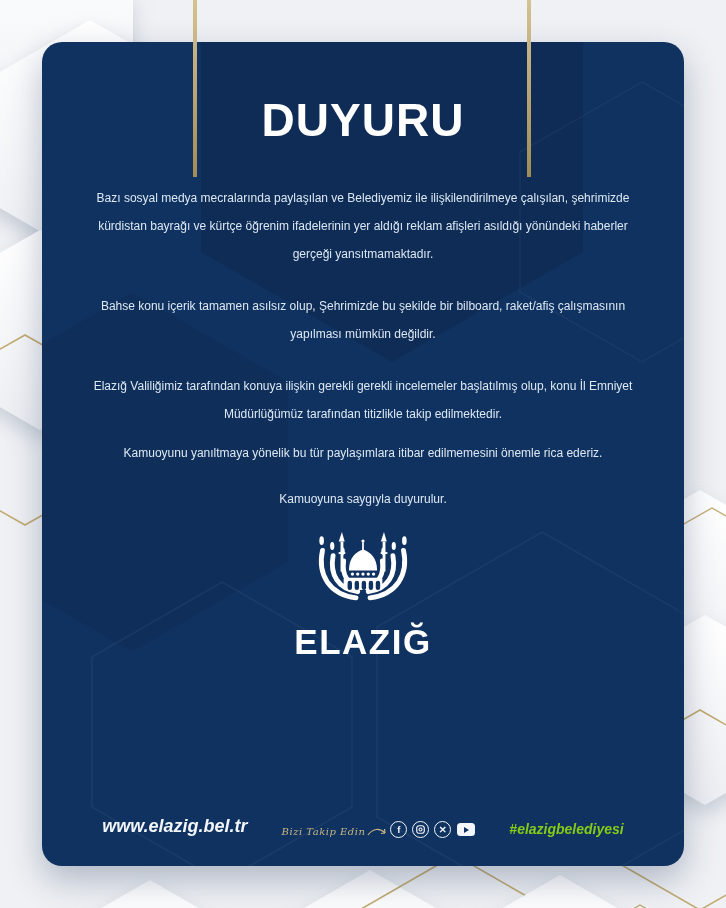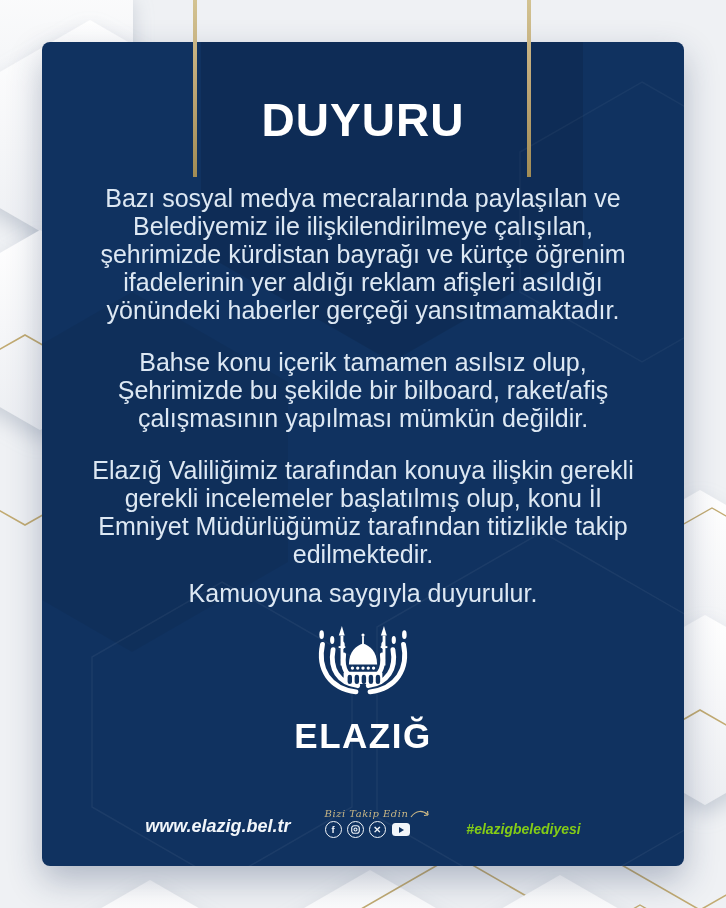--- a/index.html
+++ b/index.html
@@ -13,54 +13,54 @@
   
   .gold-line{
     position:absolute;top:0;width:4px;height:177px;z-index:3;
     background:linear-gradient(180deg,#d3c392 0%,#bfa878 45%,#a18c55 100%);
   }
   .gold-line.left{left:193px;}
   .gold-line.right{left:527px;}
   
   .card{
     position:absolute;left:42px;top:42px;width:642px;height:824px;
-    background:#103260;border-radius:8px;z-index:2;overflow:hidden;
+    background:#103260;border-radius:20px;z-index:2;overflow:hidden;
     box-shadow:0 14px 34px rgba(30,50,90,.30);
     color:#e6eef7;text-align:center;
   }
   .card-inner-pattern{position:absolute;inset:0;pointer-events:none;}
   .card-content{position:relative;z-index:1;padding:50px 50px 0 50px;}
   .title{
     margin:0 0 36px 0;font-size:46px;line-height:56px;font-weight:800;
     letter-spacing:1px;color:#ffffff;
   }
   .para{
     margin:0 auto 24px auto;max-width:545px;
-    font-size:25px;line-height:28px;font-weight:400;color:#dde8f3;
+    font-size:12px;line-height:28px;font-weight:400;color:#dde8f3;
   }
   .para.p3{margin-bottom:11px;}
   .para.p4{margin-bottom:18px;}
   .para.p5{margin-bottom:16px;}
   
   .logo-block{margin-top:14px;display:flex;flex-direction:column;align-items:center;}
   .logo-mark{width:176px;height:92px;}
   .logo-line1{
     font-size:35px;line-height:42px;font-weight:800;letter-spacing:1.5px;color:#ffffff;
   }
   .logo-line2{
     font-size:20px;line-height:24px;font-weight:800;letter-spacing:4px;color:#ffffff;
   }
   
   .footer-row{
     position:absolute;left:0;right:0;bottom:28px;z-index:1;
     display:flex;align-items:flex-end;justify-content:center;gap:34px;
   }
   .website{font-size:18px;font-weight:700;font-style:italic;color:#f2f6fa;padding-bottom:1px;}
   .hashtag{font-size:14px;font-weight:700;font-style:italic;color:#84cc16;padding-bottom:1px;}
-  .social-block{display:flex;flex-direction:column;align-items:flex-start;gap:1px;}
+  .social-block{display:flex;flex-direction:row;align-items:flex-end;gap:1px;}
   .follow-wrap{display:flex;align-items:flex-start;gap:2px;}
   .follow-label{
     font-family:"DejaVu Serif", serif;font-style:italic;
     font-size:10px;color:#c8b685;letter-spacing:.5px;
   }
   .icons-row{display:flex;align-items:center;gap:5px;}
   .icon-circle{
     width:15px;height:15px;border:1.4px solid #f2f6fa;border-radius:50%;
     display:flex;align-items:center;justify-content:center;
     font-size:9.5px;font-weight:700;color:#f2f6fa;line-height:1;
@@ -120,20 +120,21 @@
     <polygon fill="none" stroke="rgba(255,255,255,0.05)" stroke-width="1.5" points="500,490 665,585 665,775 500,870 335,775 335,585"></polygon>
     <polygon fill="none" stroke="rgba(255,255,255,0.04)" stroke-width="1.5" points="600,40 722,110 722,250 600,320 478,250 478,110"></polygon>
   </svg>
 
   <div class="card-content">
     <h1 class="title">DUYURU</h1>
 
     <p class="para p1">Bazı sosyal medya mecralarında paylaşılan ve Belediyemiz ile ilişkilendirilmeye çalışılan, şehrimizde kürdistan bayrağı ve kürtçe öğrenim ifadelerinin yer aldığı reklam afişleri asıldığı yönündeki haberler gerçeği yansıtmamaktadır.</p>
     <p class="para p2">Bahse konu içerik tamamen asılsız olup, Şehrimizde bu şekilde bir bilboard, raket/afiş çalışmasının yapılması mümkün değildir.</p>
     <p class="para p3">Elazığ Valiliğimiz tarafından konuya ilişkin gerekli gerekli incelemeler başlatılmış olup, konu İl Emniyet Müdürlüğümüz tarafından titizlikle takip edilmektedir.</p>
+    <p class="para p4">Kamuoyunu yanıltmaya yönelik bu tür paylaşımlara itibar edilmemesini önemle rica ederiz.</p>
     <p class="para p5">Kamuoyuna saygıyla duyurulur.</p>
 
     <div class="logo-block">
       <svg class="logo-mark" viewBox="0 0 200 104">
         <g fill="none" stroke="#ffffff" stroke-width="5.5" stroke-linecap="round">
 
           <path d="M54,24 C48,52 62,74 92,78"></path>
           <path d="M66,30 C62,52 72,68 94,71"></path>
           <path d="M78,36 C76,52 82,62 96,64"></path>
 

